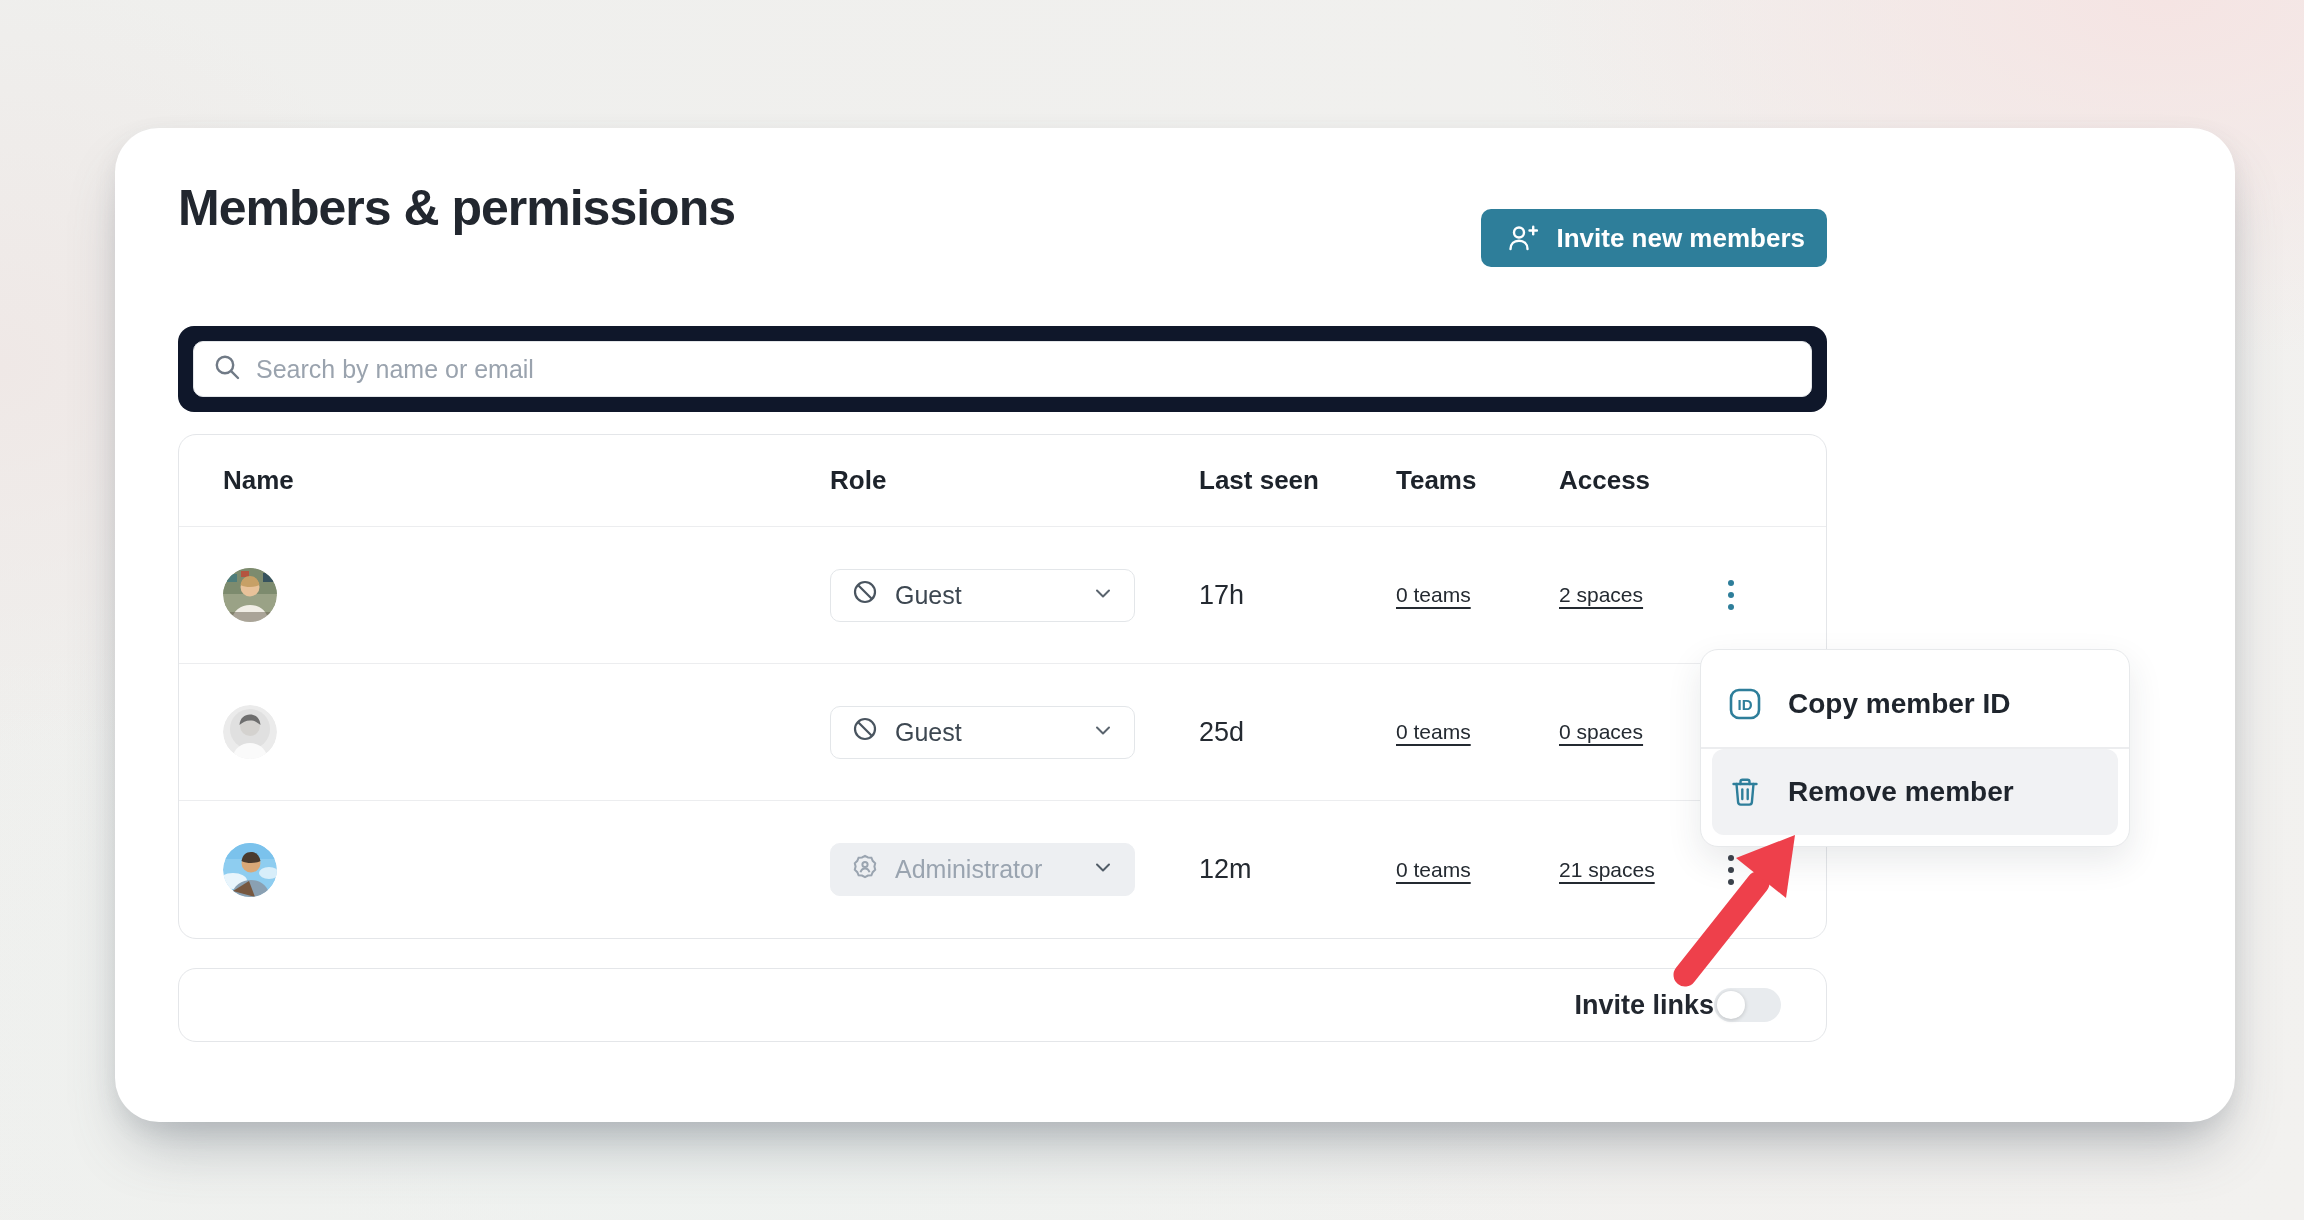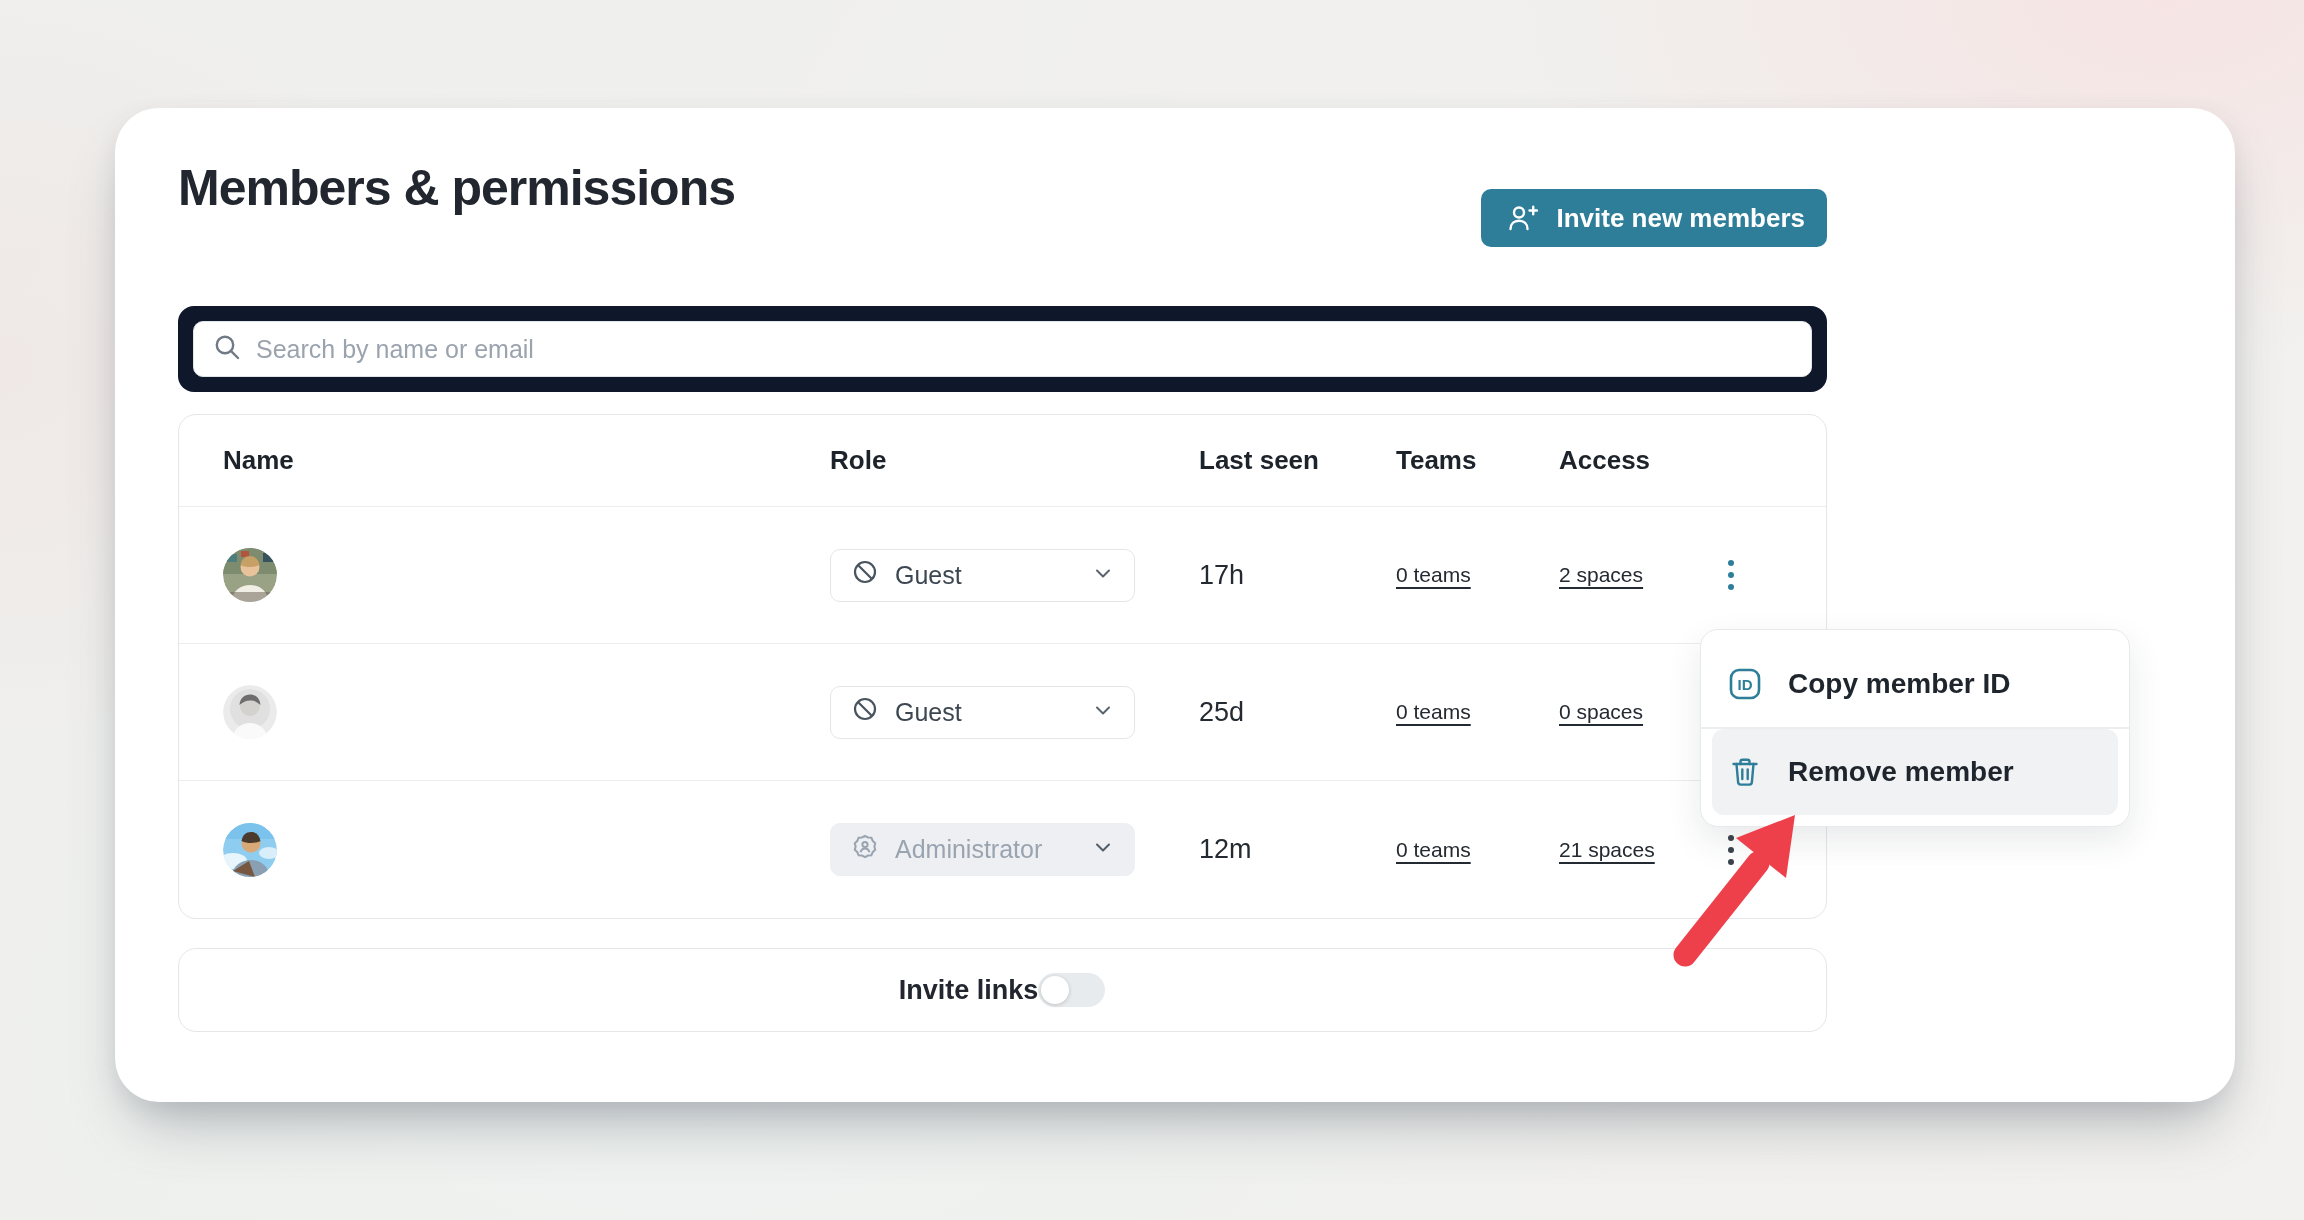--- a/index.html
+++ b/index.html
@@ -7,21 +7,21 @@
   body{
     font-family:"Liberation Sans", sans-serif;
     background:
       radial-gradient(1100px 600px at 94% 0%, #f5e4e3 0%, rgba(245,228,227,0) 60%),
       radial-gradient(800px 700px at 0% 30%, #efe8e6 0%, rgba(239,232,230,0) 55%),
       radial-gradient(1400px 800px at 30% 85%, #eef2f0 0%, rgba(238,242,240,0) 70%),
       linear-gradient(120deg,#efefed 0%, #f2f1ef 100%);
     position:relative;
   }
   .card{
-    position:absolute; left:115px; top:108px; width:2120px; height:994px;
+    position:absolute; left:115px; top:128px; width:2120px; height:994px;
     background:#ffffff; border-radius:44px;
     box-shadow:0 34px 60px -18px rgba(90,100,110,.45), 0 8px 22px rgba(90,100,110,.10);
   }
   .content{ position:absolute; left:63px; top:52px; width:1649px; }
 
   
   .header-row{ display:flex; justify-content:space-between; align-items:flex-start; }
   .page-title{ font-size:50px; font-weight:700; letter-spacing:-1px; color:#22272f; line-height:1.15; }
   .page-subtitle{ font-size:26px; color:#6a7179; margin-top:14px; }
   .btn-invite{
@@ -77,22 +77,22 @@
 
   .kebab{
     width:44px; height:53px; border:none; background:transparent; cursor:pointer;
     display:flex; flex-direction:column; align-items:center; justify-content:center; gap:6px;
   }
   .kebab i{ width:6px; height:6px; border-radius:50%; background:#3c434c; display:block; }
   .kebab.active i{ background:#2e7e9a; }
 
   
   .invite-links{
-    margin-top:29px; height:84px; border:1.5px solid #e4e6e9; border-radius:18px; background:#fff;
-    display:flex; align-items:center; justify-content:center; padding:0 45px 0 44px;
+    margin-top:29px; height:74px; border:1.5px solid #e4e6e9; border-radius:18px; background:#fff;
+    display:flex; align-items:center; justify-content:flex-end; padding:0 45px 0 44px;
   }
   .invite-links .label{ font-size:27px; font-weight:600; color:#22272f; }
   .toggle{
     width:67px; height:34px; border-radius:17px; background:#e8ebee; position:relative; cursor:pointer; border:none;
   }
   .toggle .knob{
     position:absolute; left:3px; top:3px; width:28px; height:28px; border-radius:50%;
     background:#fff; box-shadow:0 1px 4px rgba(0,0,0,.18);
   }
 

